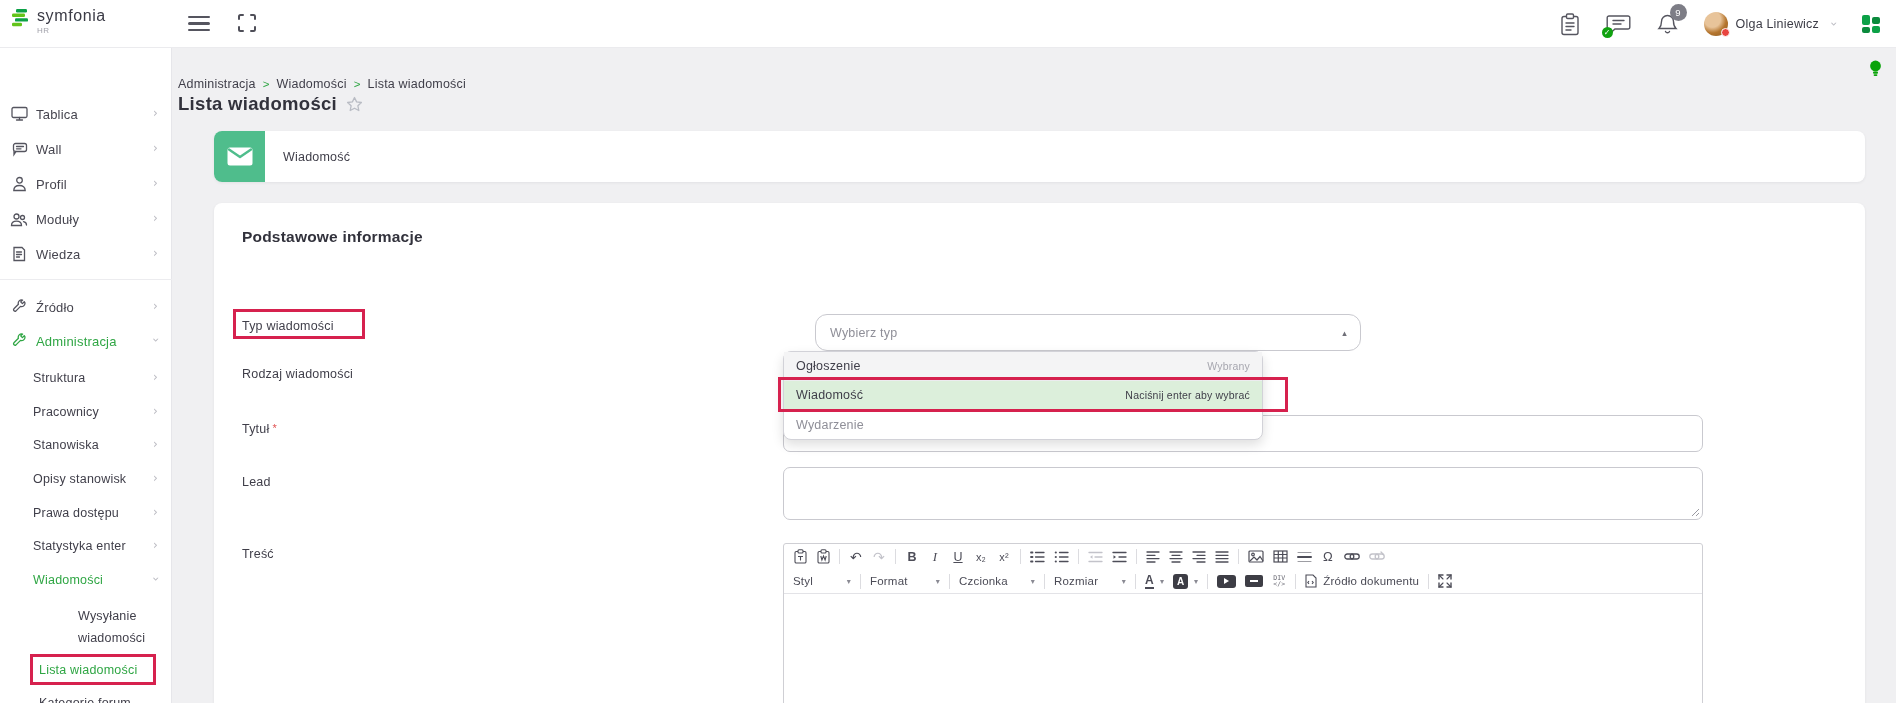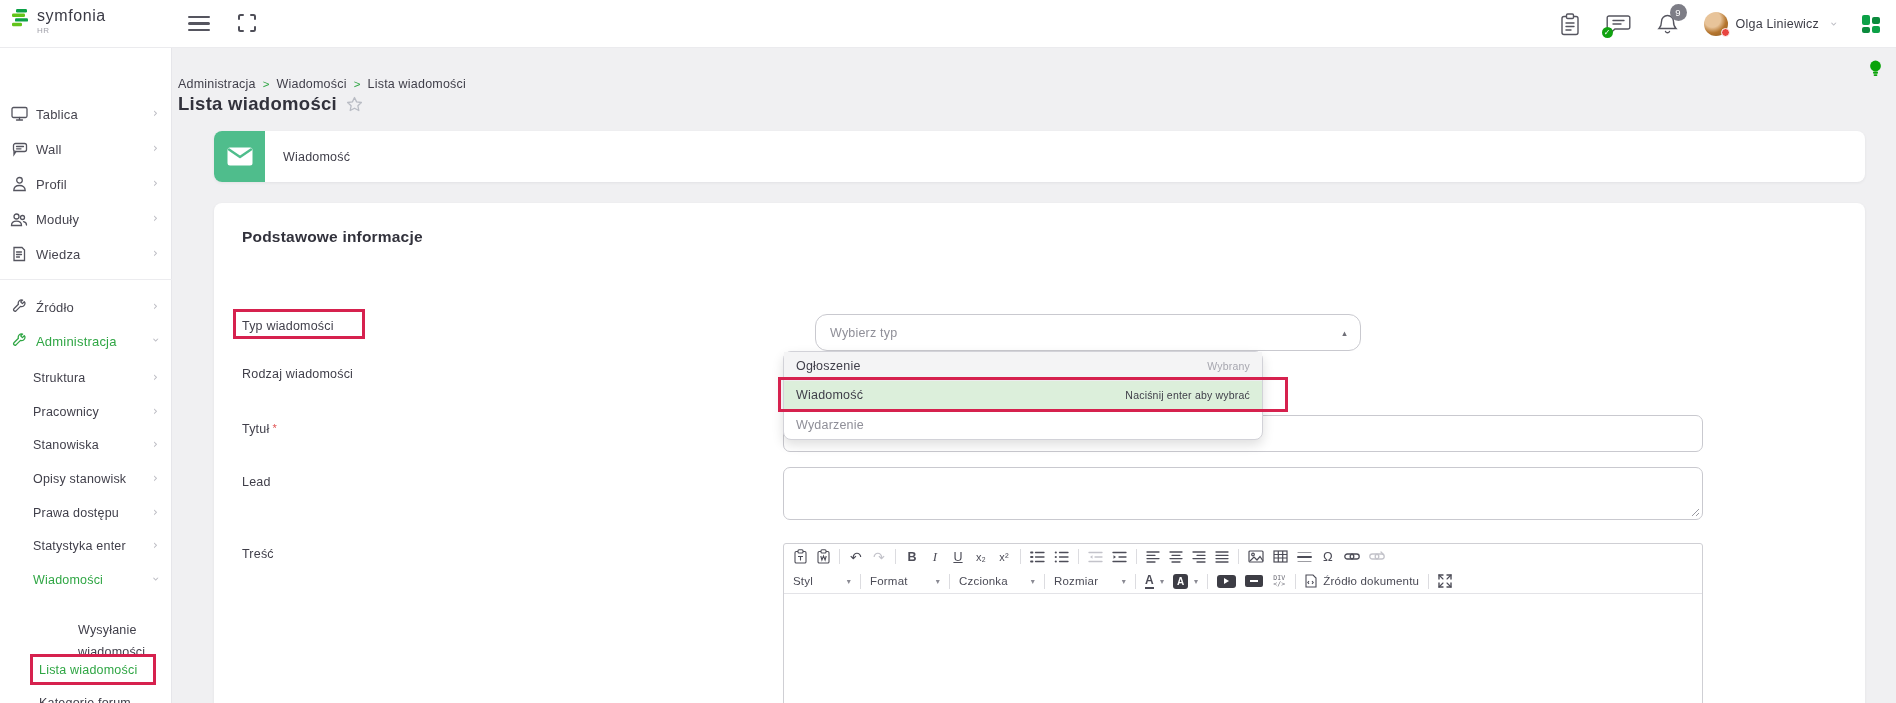--- a/index.html
+++ b/index.html
@@ -43,21 +43,21 @@
   .sitem .sicon{width:18px;margin-left:10px;display:flex;justify-content:center;}
   .sitem .slabel{margin-left:8px;font-size:13px;}
   .schev{position:absolute;right:14px;color:#b9b9c0;font-size:12px;top:50%;transform:translateY(-58%);}
   .schev.down{transform:translateY(-58%) rotate(90deg);}
   .subitem{position:absolute;left:0;width:172px;height:30px;display:flex;align-items:center;cursor:pointer;}
   .subitem .slabel{margin-left:33px;font-size:12.5px;}
   .subsub .slabel{margin-left:39px;}
   .green{color:var(--green) !important;}
   .sdivider{position:absolute;left:0;top:231px;width:172px;height:1px;background:#ececef;}
   .wrapitem{position:absolute;left:0;top:552px;width:172px;height:44px;cursor:pointer;}
-  .wrapitem .slabel{position:absolute;left:39px;top:5px;width:95px;font-size:12.5px;line-height:22px;margin-top:14px;}
+  .wrapitem .slabel{position:absolute;left:39px;top:5px;width:95px;font-size:12.5px;line-height:22px;}
   .annot{position:absolute;border:3px solid var(--red);pointer-events:none;z-index:40;}
 
   
   .main{position:absolute;left:173px;top:48px;width:1723px;height:655px;background:var(--bg);}
   .bulb{position:absolute;right:14px;top:12px;cursor:pointer;}
   .crumbs{position:absolute;left:5px;top:29px;font-size:12.5px;display:flex;gap:7px;align-items:center;}
   .crumbs a{color:#3f3e49;text-decoration:none;cursor:pointer;}
   .crumbs .csep{color:var(--green);font-size:11.5px;}
   .ptitle{position:absolute;left:5px;top:45px;font-size:18.5px;font-weight:700;color:var(--txt-dark);letter-spacing:.3px;display:flex;align-items:center;gap:9px;}
 

